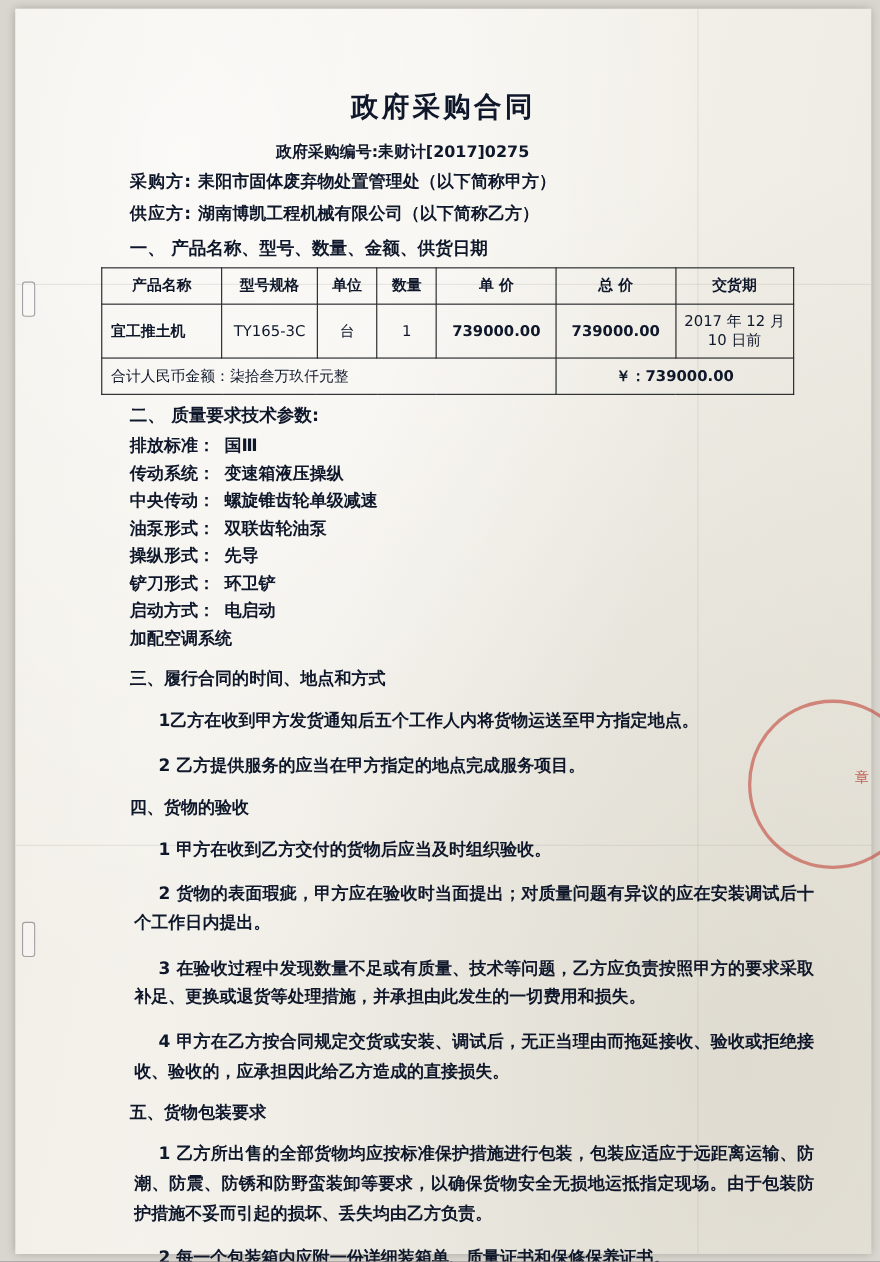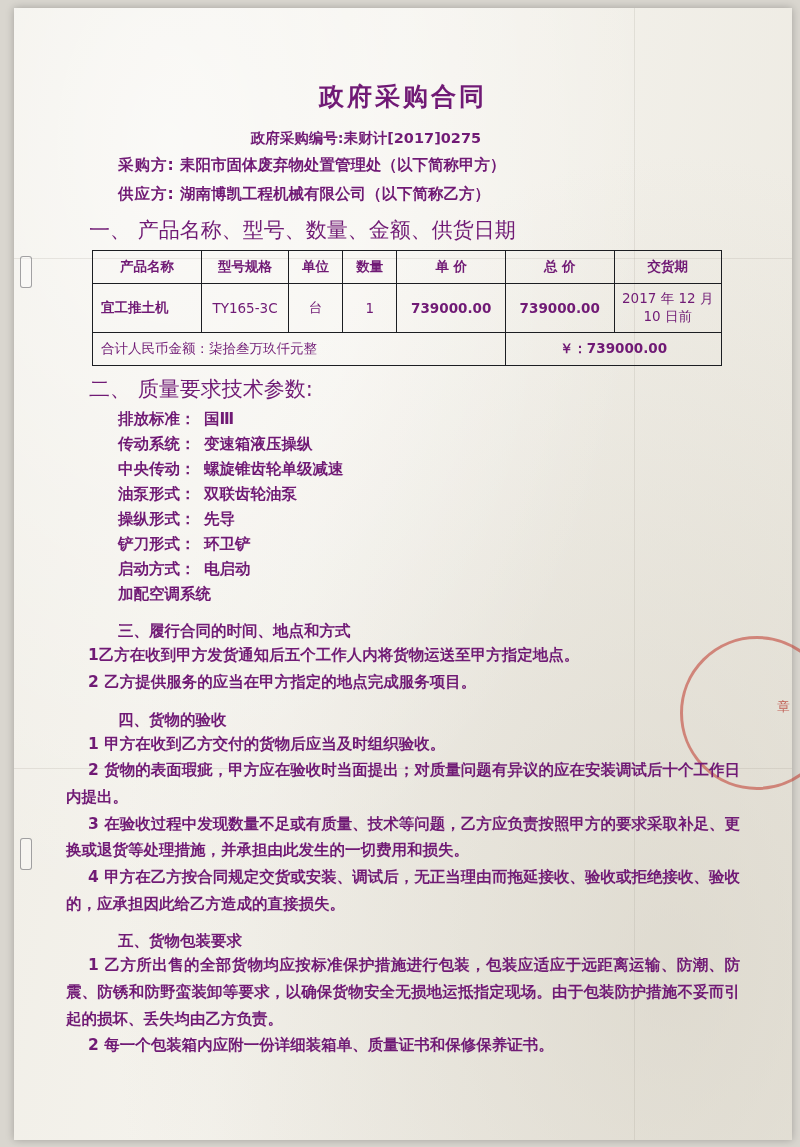--- a/index.html
+++ b/index.html
@@ -39,21 +39,21 @@
   .crease {
     position: absolute;
     background: rgba(150,145,135,0.18);
     pointer-events: none;
   }
   .content {
     position: absolute;
     left: 0; top: 0;
     width: 778px;
     height: 1016px;
-    color: #701a75;
+    color: #0f172a;
   }
   .doc-title {
     text-align: center;
     font-family: "DejaVu Serif", "Liberation Serif", serif;
     font-weight: bold;
     font-size: 25px;
     letter-spacing: 3px;
     margin-top: 72px;
   }
   .contract-no {
@@ -65,24 +65,24 @@
   }
   .party-line {
     font-size: 15.5px;
     font-weight: bold;
     padding-left: 104px;
     margin-top: 6px;
     line-height: 1.5;
   }
   .party-line .lbl { letter-spacing: 1px; text-align: right; }
   .section-h {
-    font-size: 21px;
-    font-weight: normal;
+    font-size: 16px;
+    font-weight: bold;
     margin-top: 9px;
-    padding-left: 75px;
+    padding-left: 104px;
   }
   table.goods {
     border-collapse: collapse;
     margin: 6px 0 0 78px;
     width: 630px;
     font-size: 13.5px;
   }
   table.goods th, table.goods td {
     border: 1px solid #1c1e22;
     padding: 6px 4px;
@@ -111,23 +111,23 @@
   .spec-block .k { display: inline-block; min-width: 86px; }
   .body-h {
     font-size: 15.5px;
     font-weight: bold;
     padding-left: 104px;
     margin-top: 14px;
   }
   .para {
     font-size: 15.5px;
     font-weight: bold;
-    padding-left: 52px;
+    padding-left: 108px;
     padding-right: 52px;
-    margin-top: 0;
+    margin-top: 14px;
     line-height: 1.72;
     text-align: justify;
   }
   .para.indent { text-indent: 22px; }
   
   .seal {
     position: absolute;
     right: -42px;
     top: 628px;
     width: 148px;

